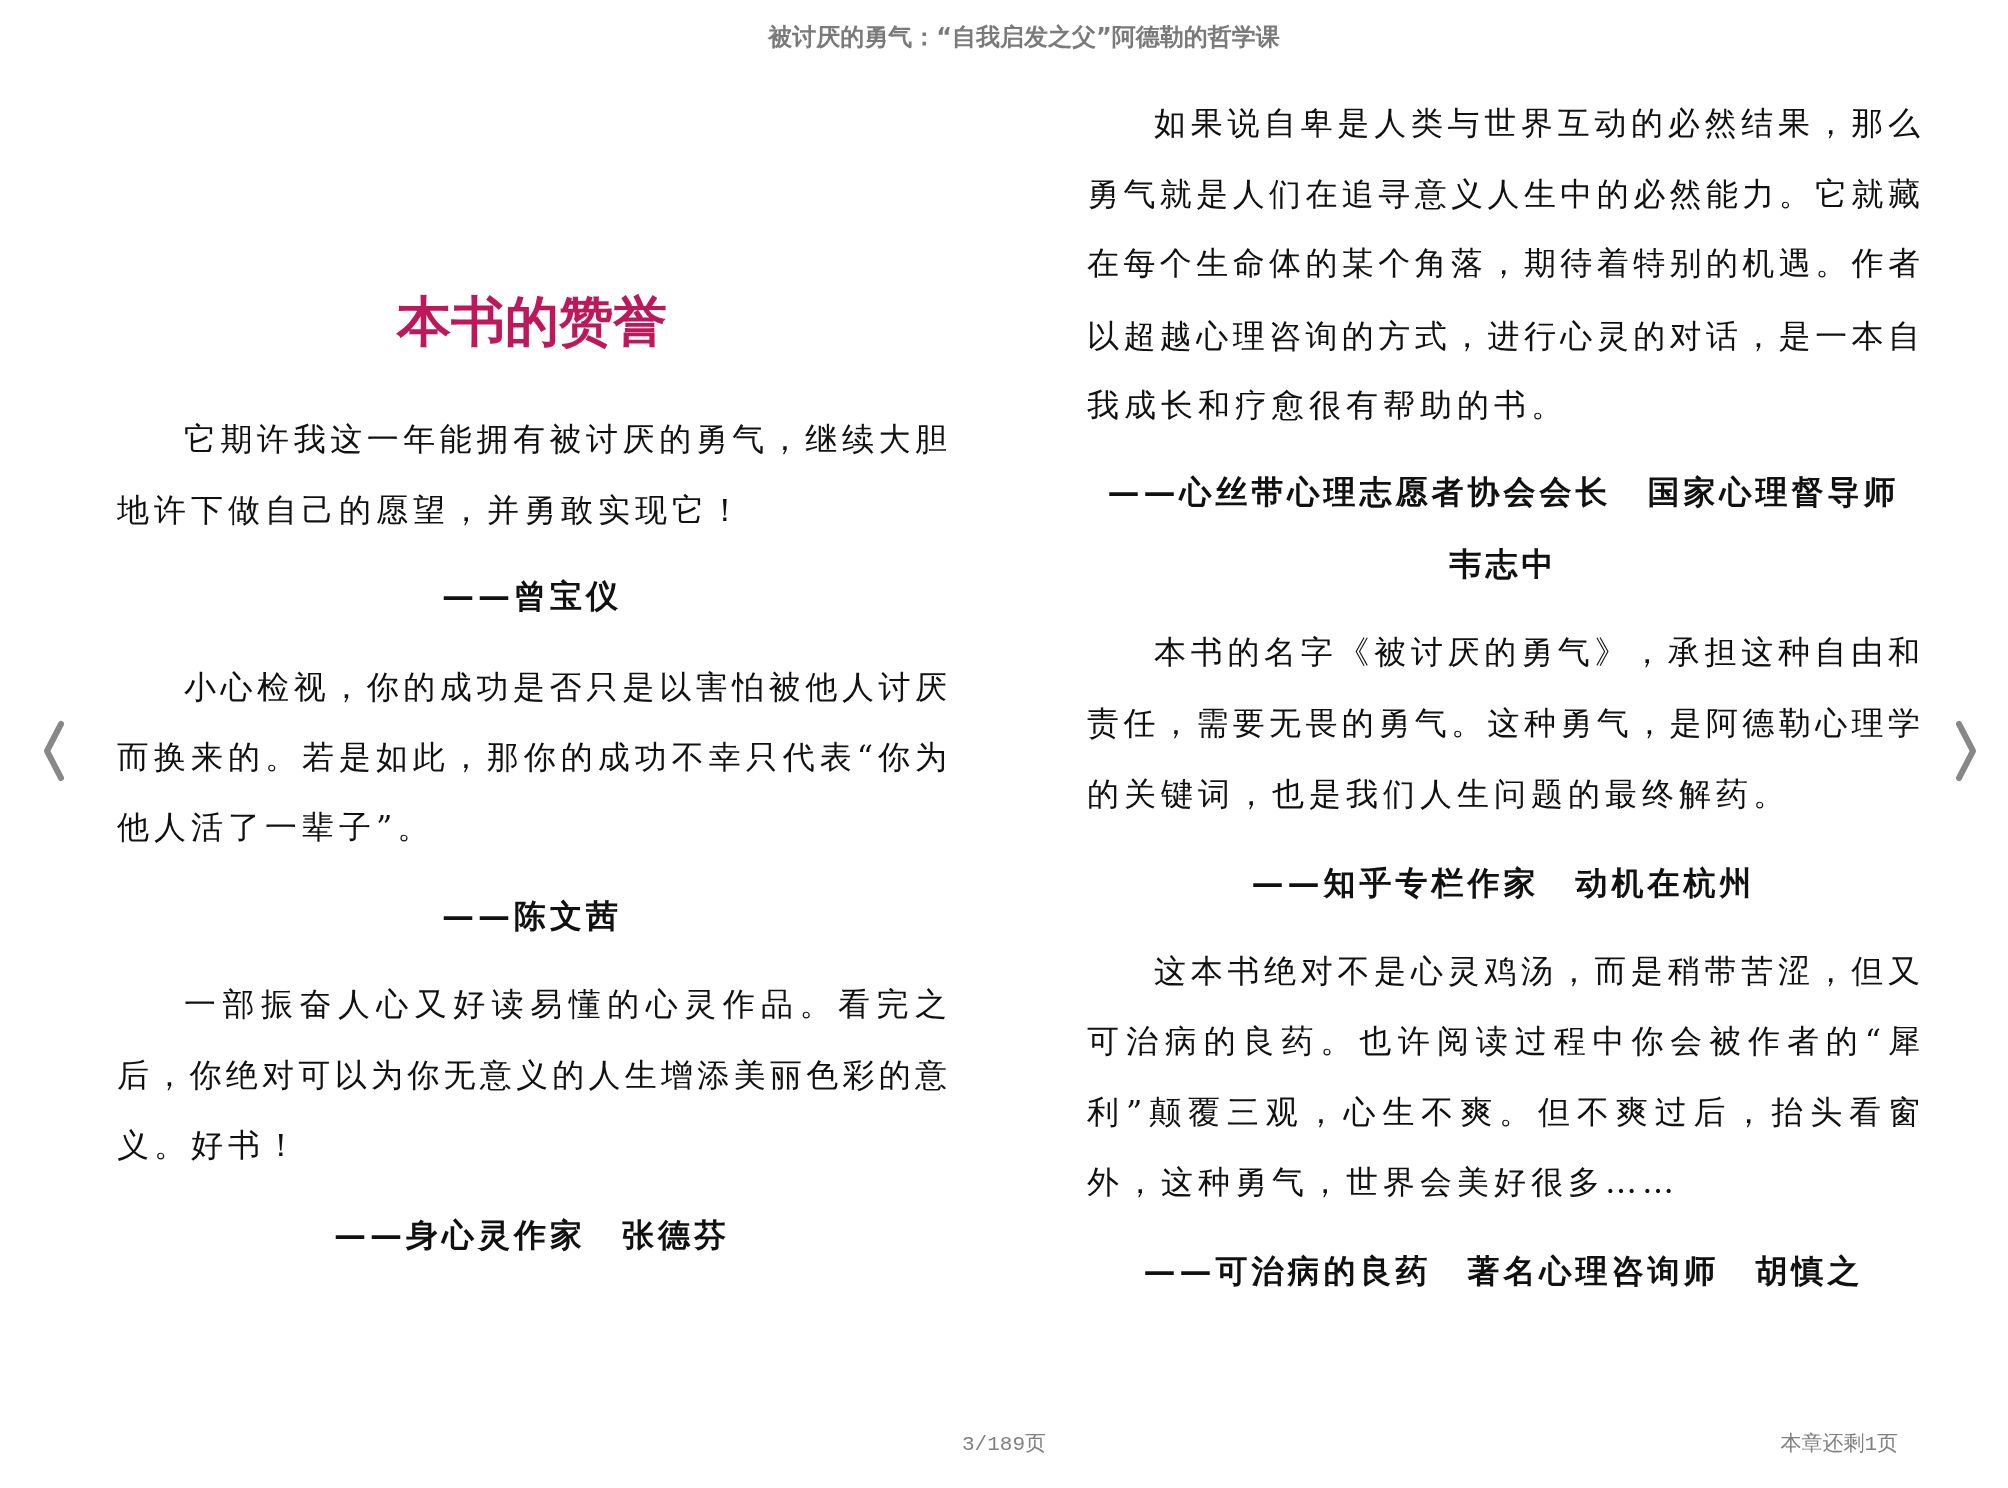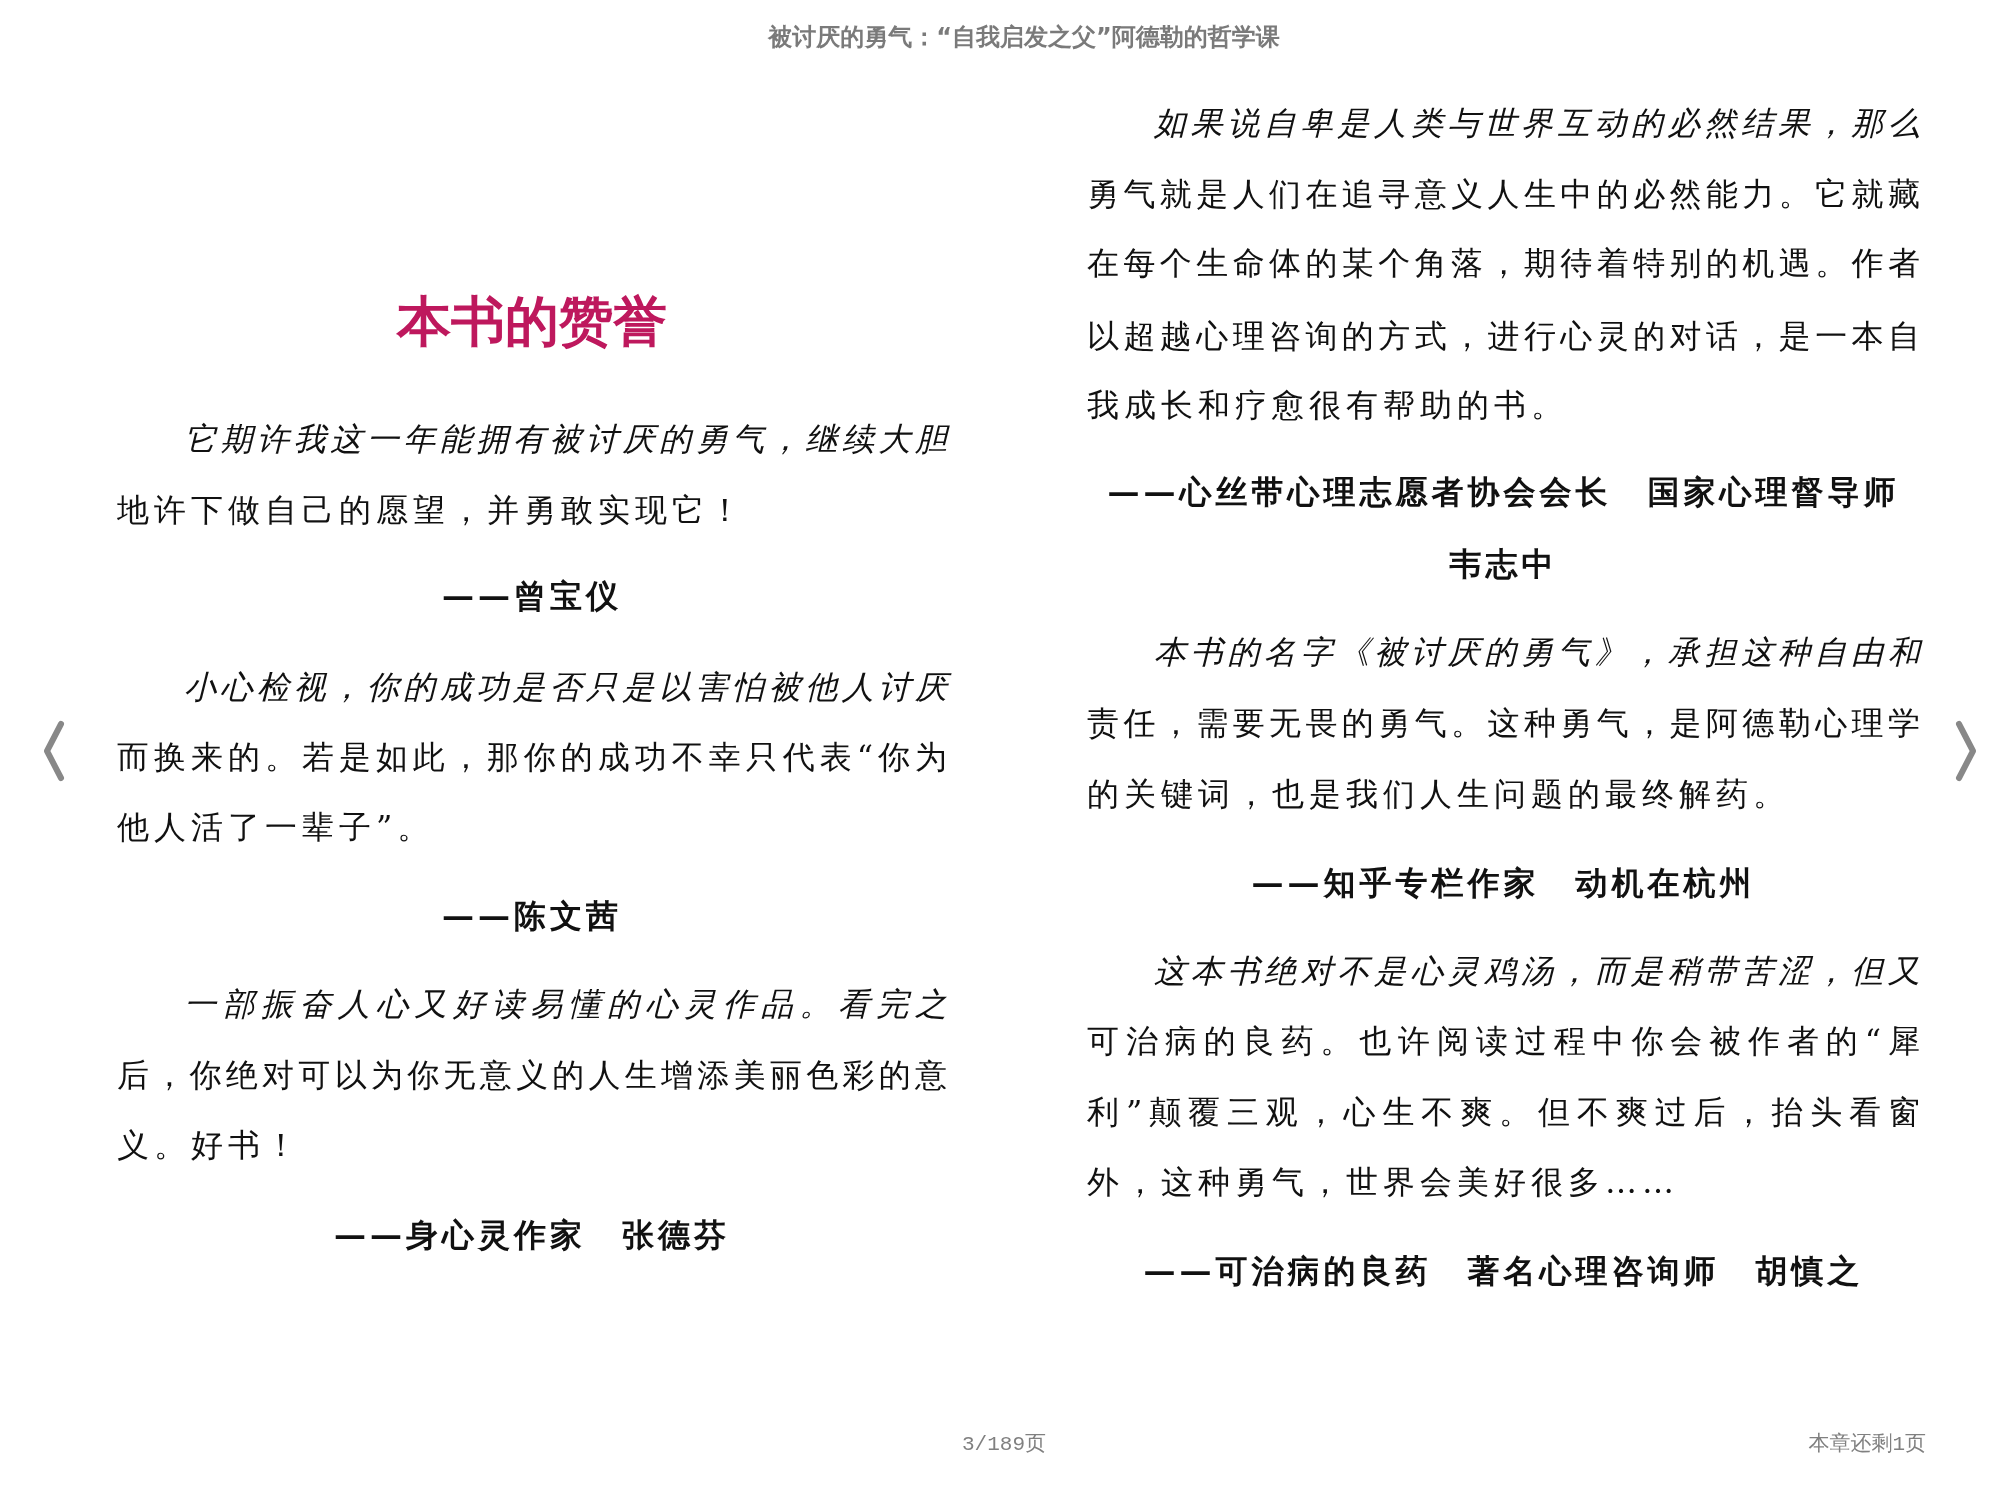--- a/index.html
+++ b/index.html
@@ -11,30 +11,30 @@
   .chev { position:absolute; top:718px; width:40px; height:66px; cursor:pointer; }
   .chev svg { width:40px; height:66px; display:block; }
   .chev-left { left:34px; }
   .chev-right { left:1946px; }
   .col { position:absolute; top:0; }
   .col-left { left:117px; width:830px; }
   .col-right { left:1087px; width:833px; }
   .line { position:absolute; left:0; width:100%; height:40px; line-height:40px;
           font-size:32px; white-space:nowrap; }
   .line.full { text-align:justify; text-align-last:justify; }
-  .line.indent { padding-left:67px; box-sizing:border-box;font-style:italic; }
+  .line.indent { padding-left:67px; box-sizing:border-box; }
   .line.last { text-align:left; letter-spacing:5px; }
   .line.attr { text-align:center; font-weight:bold; letter-spacing:4px; }
   .heading { position:absolute; left:0; width:100%; text-align:center;
              font-family:"DejaVu Sans","Liberation Sans",sans-serif; font-weight:bold;
              font-size:54px; line-height:56px; color:#be185d; }
   .footer { position:absolute; top:1432px; font-family:Liberation Mono, monospace;
             font-size:21px; color:#808080; line-height:26px; }
   .footer-page { left:0; width:2008px; text-align:center; }
-  .footer-remain { right:82px; text-align:right; }
+  .footer-remain { right:110px; text-align:right; }
 </style>
 </head>
 <body>
 
 <div class="title">被讨厌的勇气：“自我启发之父”阿德勒的哲学课</div>
 
 <div class="chev chev-left">
   <svg viewBox="0 0 40 66">
     <polyline points="27,6 13,33 27,60" fill="none" stroke="#888888" stroke-width="6" stroke-linecap="round" stroke-linejoin="round"></polyline>
   </svg>

